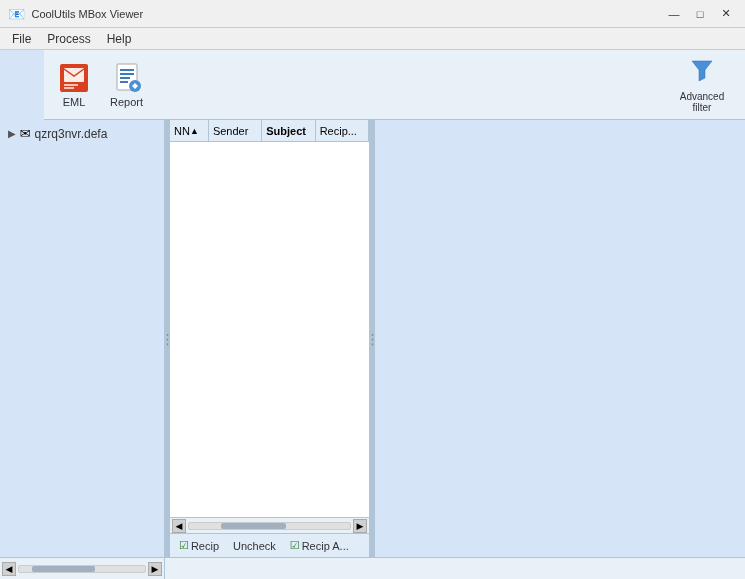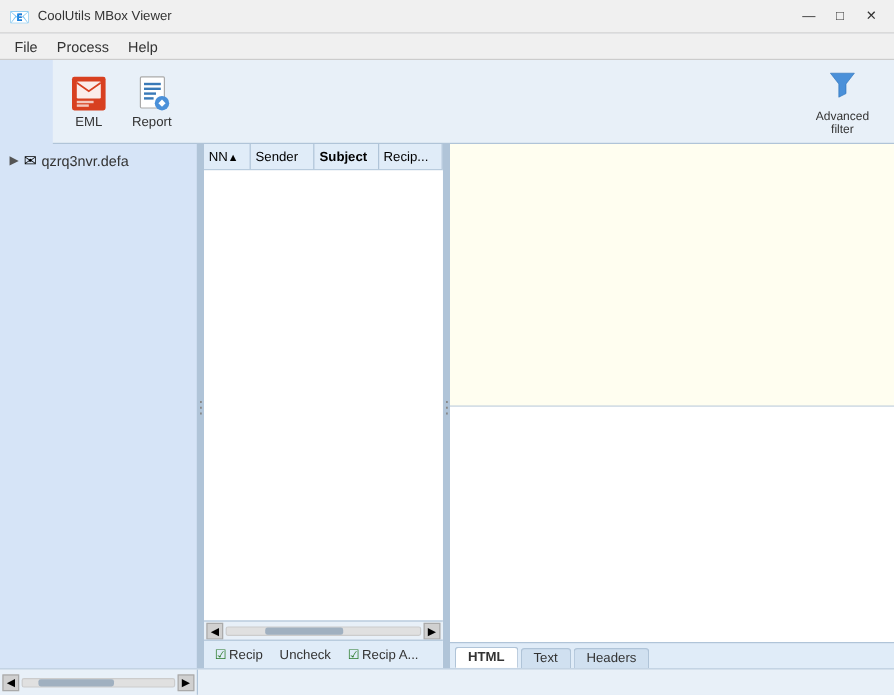--- a/index.html
+++ b/index.html
@@ -508,36 +508,20 @@
         </div>
         <div class="check-btn">
           <span class="check-icon">☑</span>
           <span>Recip A...</span>
         </div>
       </div>
     </div>
 
     <div class="v-resize"></div>
 
-    <div id="right-panel">
-
-      <div id="preview-top">
-      </div>
-
-      <div id="preview-bottom">
-        <div id="preview-content">
-        </div>
-
-        <div id="preview-tabs">
-          <div class="tab active">HTML</div>
-          <div class="tab">Text</div>
-          <div class="tab">Headers</div>
-        </div>
-      </div>
-    </div>
   </div>
 
   <div id="bottom-row">
     <div id="left-bottom-scroll">
       <div class="h-scroll-arrow">◀</div>
       <div class="h-scroll-track">
         <div class="h-scroll-thumb"></div>
       </div>
       <div class="h-scroll-arrow">▶</div>
     </div>

